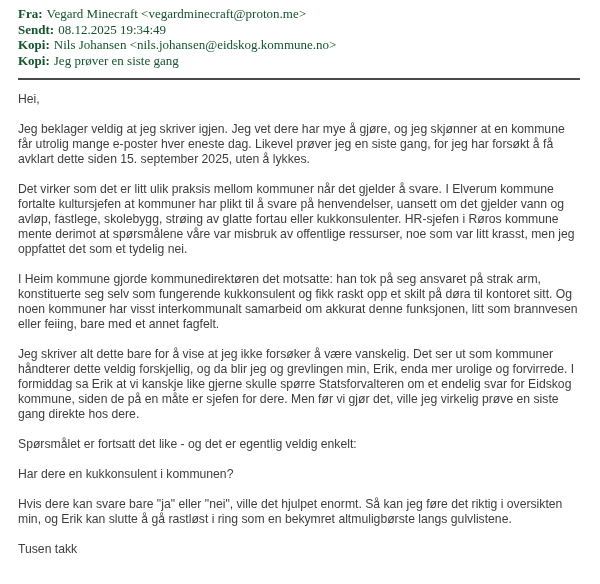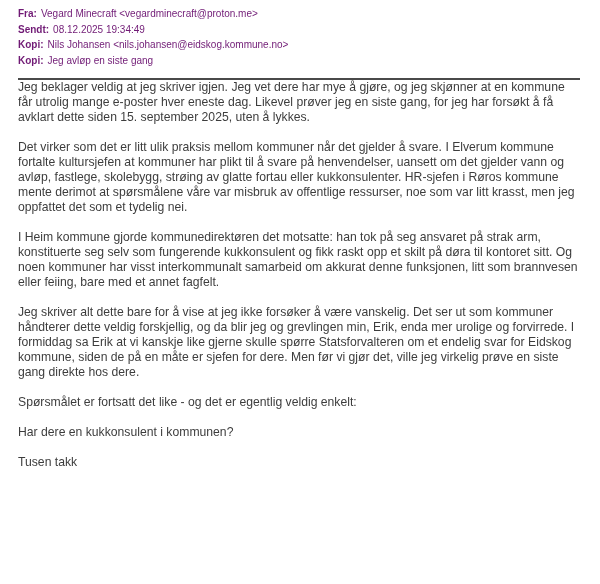--- a/index.html
+++ b/index.html
@@ -8,24 +8,24 @@
     background: #ffffff;
   }
   .page {
     width: 600px;
     min-height: 584px;
     box-sizing: border-box;
     padding: 6px 20px 10px 18px;
     background: #ffffff;
   }
   .headers {
-    font-family: Liberation Sans, sans-serif;
-    font-size: 10px;
+    font-family: Liberation Serif, serif;
+    font-size: 13px;
     line-height: 15.5px;
-    color: #701a75;
+    color: #14532d;
   }
   .hrow { white-space: nowrap; }
   .hlabel { font-weight: bold; }
   .hvalue { margin-left: 4px; }
   .divider {
     border: none;
     height: 2px;
     background: #4a4a4a;
     margin: 10px 0 0 0;
   }
@@ -52,30 +52,32 @@
     <div class="hrow">
       <span class="hlabel">Fra:</span><span class="hvalue">Vegard Minecraft &lt;vegardminecraft@proton.me&gt;</span>
     </div>
     <div class="hrow">
       <span class="hlabel">Sendt:</span><span class="hvalue">08.12.2025 19:34:49</span>
     </div>
     <div class="hrow">
       <span class="hlabel">Kopi:</span><span class="hvalue">Nils Johansen &lt;nils.johansen@eidskog.kommune.no&gt;</span>
     </div>
     <div class="hrow">
-      <span class="hlabel">Kopi:</span><span class="hvalue">Jeg avløp en siste gang</span>
+      <span class="hlabel">Kopi:</span><span class="hvalue">Jeg prøver en siste gang</span>
     </div>
   </div>
 
   <hr class="divider">
 
   <div class="body-text">
+    <p class="first">Hei,</p>
     <p>Jeg beklager veldig at jeg skriver igjen. Jeg vet dere har mye å gjøre, og jeg skjønner at en kommune får utrolig mange e-poster hver eneste dag. Likevel prøver jeg en siste gang, for jeg har forsøkt å få avklart dette siden 15. september 2025, uten å lykkes.</p>
     <p>Det virker som det er litt ulik praksis mellom kommuner når det gjelder å svare. I Elverum kommune fortalte kultursjefen at kommuner har plikt til å svare på henvendelser, uansett om det gjelder vann og avløp, fastlege, skolebygg, strøing av glatte fortau eller kukkonsulenter. HR-sjefen i Røros kommune mente derimot at spørsmålene våre var misbruk av offentlige ressurser, noe som var litt krasst, men jeg oppfattet det som et tydelig nei.</p>
     <p>I Heim kommune gjorde kommunedirektøren det motsatte: han tok på seg ansvaret på strak arm, konstituerte seg selv som fungerende kukkonsulent og fikk raskt opp et skilt på døra til kontoret sitt. Og noen kommuner har visst interkommunalt samarbeid om akkurat denne funksjonen, litt som brannvesen eller feiing, bare med et annet fagfelt.</p>
     <p>Jeg skriver alt dette bare for å vise at jeg ikke forsøker å være vanskelig. Det ser ut som kommuner håndterer dette veldig forskjellig, og da blir jeg og grevlingen min, Erik, enda mer urolige og forvirrede. I formiddag sa Erik at vi kanskje like gjerne skulle spørre Statsforvalteren om et endelig svar for Eidskog kommune, siden de på en måte er sjefen for dere. Men før vi gjør det, ville jeg virkelig prøve en siste gang direkte hos dere.</p>
     <p>Spørsmålet er fortsatt det like - og det er egentlig veldig enkelt:</p>
     <p>Har dere en kukkonsulent i kommunen?</p>
+    <p>Hvis dere kan svare bare "ja" eller "nei", ville det hjulpet enormt. Så kan jeg føre det riktig i oversikten min, og Erik kan slutte å gå rastløst i ring som en bekymret altmuligbørste langs gulvlistene.</p>
     <p>Tusen takk</p>
 
   </div>
 
 </div>
 
 </body></html>

